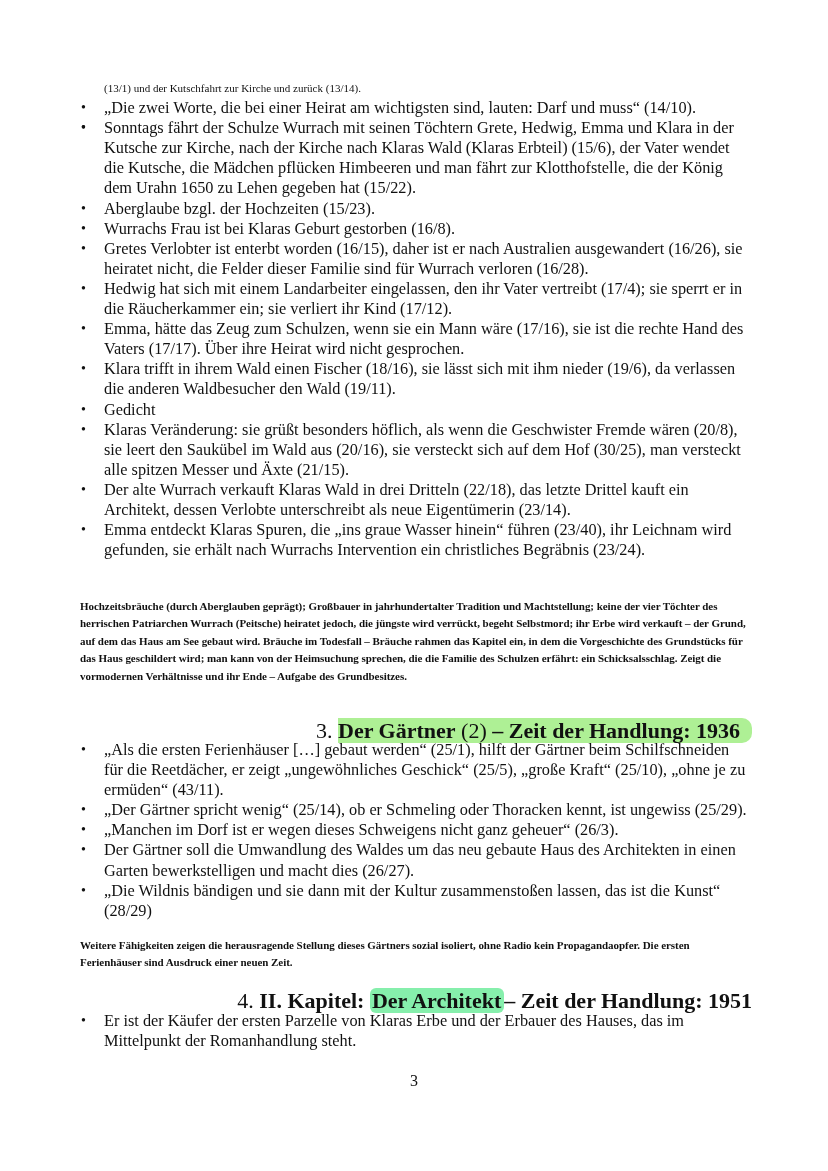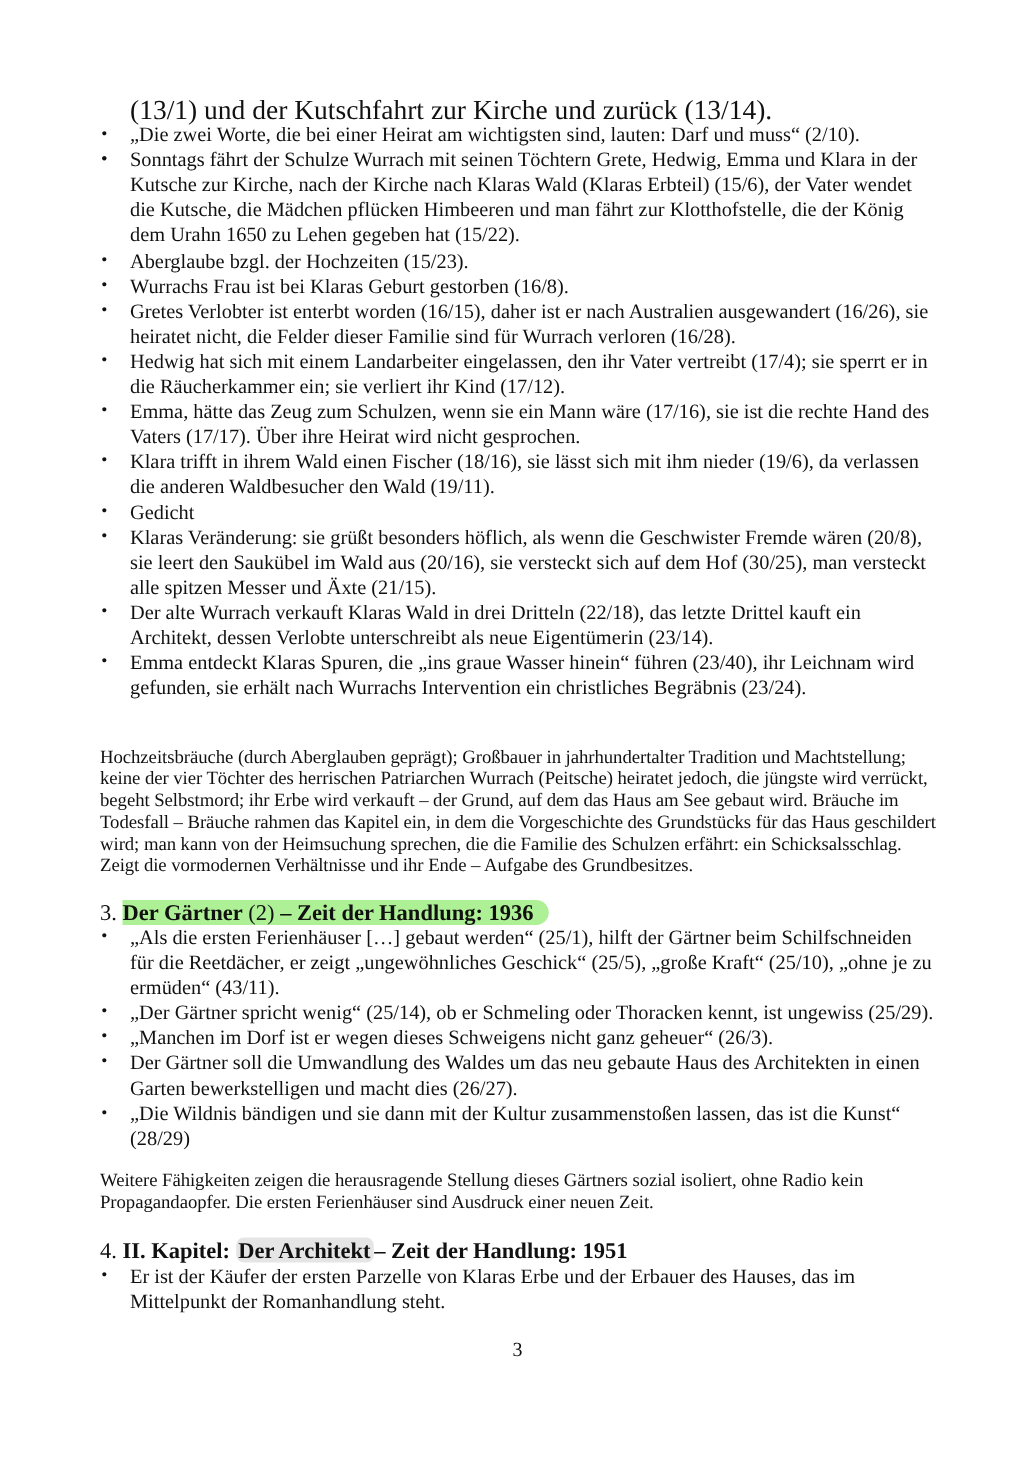--- a/index.html
+++ b/index.html
@@ -2,38 +2,38 @@
 <html><head>
 <meta charset="utf-8">
 <style>
   html, body { margin: 0; padding: 0; background: #ffffff; }
   body { width: 828px; height: 1171px; position: relative; overflow: hidden;
          font-family: "Liberation Serif", "DejaVu Serif", serif; color: #111111; }
   .block { position: absolute; left: 80px; width: 672px; }
   .list { margin: 0; padding: 0; list-style: none; }
   .li { position: relative; padding-left: 24px; font-size: 16.3px; line-height: 20.1px; }
   .li .bullet { position: absolute; left: 1px; top: 0; font-size: 14px; }
-  .cont { padding-left: 24px; font-size: 22px; line-height: 20.1px; }
+  .cont { padding-left: 24px; font-size: 11px; line-height: 20.1px; }
   .u { text-underline-offset: 2px; }
-  .summary { font-weight: normal; font-size: 15px; line-height: 17.4px; letter-spacing: -0.05px; }
-  .heading { font-size: 18px; line-height: 21px; }
+  .summary { font-weight: bold; font-size: 11px; line-height: 17.4px; letter-spacing: -0.05px; }
+  .heading { font-size: 22px; line-height: 21px; text-align: right; }
   .heading .num { font-weight: normal; }
   .b { font-weight: bold; }
   .hl-green { background: #aef095; border-radius: 0 10px 10px 0; padding-right: 12px; }
-  .hl-rose { background: #e5e5e5; border-radius: 6px; padding: 0 3px 0 2px; }
+  .hl-rose { background: #86efac; border-radius: 6px; padding: 0 3px 0 2px; }
   .pagenum { position: absolute; left: 0; width: 828px; text-align: center; top: 1071px;
              font-size: 16px; line-height: 20px; }
 </style>
 </head>
 <body>
 
 <div class="block" style="top:78px;">
   <div class="cont">(13/1) und der Kutschfahrt zur Kirche und zurück (13/14).</div>
   <ul class="list">
-    <li class="li"><span class="bullet">•</span><span class="u"></span><span>„Die zwei Worte, die bei einer Heirat am wichtigsten sind, lauten: Darf und muss“ (2/10).</span></li>
+    <li class="li"><span class="bullet">•</span><span class="u"></span><span>„Die zwei Worte, die bei einer Heirat am wichtigsten sind, lauten: Darf und muss“ (14/10).</span></li>
     <li class="li"><span class="bullet">•</span><span class="u"></span></li>
     <li class="li"><span class="bullet">•</span><span class="u"></span><span>Sonntags fährt der Schulze Wurrach mit seinen Töchtern Grete, Hedwig, Emma und Klara in der Kutsche zur Kirche, nach der Kirche nach Klaras Wald (Klaras Erbteil) (15/6), der Vater wendet die Kutsche, die Mädchen pflücken Himbeeren und man fährt zur Klotthofstelle, die der König dem Urahn 1650 zu Lehen gegeben hat (15/22).</span></li>
     <li class="li"><span class="bullet">•</span><span class="u"></span><span>Aberglaube bzgl. der Hochzeiten (15/23).</span></li>
     <li class="li"><span class="bullet">•</span><span class="u"></span><span>Wurrachs Frau ist bei Klaras Geburt gestorben (16/8).</span></li>
     <li class="li"><span class="bullet">•</span><span class="u">Gretes</span><span> Verlobter ist enterbt worden (16/15), daher ist er nach Australien ausgewandert (16/26), sie heiratet nicht, die Felder dieser Familie sind für Wurrach verloren (16/28).</span></li>
     <li class="li"><span class="bullet">•</span><span class="u">Hedwig</span><span> hat sich mit einem Landarbeiter eingelassen, den ihr Vater vertreibt (17/4); sie sperrt er in die Räucherkammer ein; sie verliert ihr Kind (17/12).</span></li>
     <li class="li"><span class="bullet">•</span><span class="u">Emma</span><span>, hätte das Zeug zum Schulzen, wenn sie ein Mann wäre (17/16), sie ist die rechte Hand des Vaters (17/17). Über ihre Heirat wird nicht gesprochen.</span></li>
     <li class="li"><span class="bullet">•</span><span class="u">Klara</span><span> trifft in ihrem Wald einen Fischer (18/16), sie lässt sich mit ihm nieder (19/6), da verlassen die anderen Waldbesucher den Wald (19/11).</span></li>
     <li class="li"><span class="bullet">•</span><span class="u"></span><span>Gedicht</span></li>
     <li class="li"><span class="bullet">•</span><span class="u"></span><span>Klaras Veränderung: sie grüßt besonders höflich, als wenn die Geschwister Fremde wären (20/8), sie leert den Saukübel im Wald aus (20/16), sie versteckt sich auf dem Hof (30/25), man versteckt alle spitzen Messer und Äxte (21/15).</span></li>

